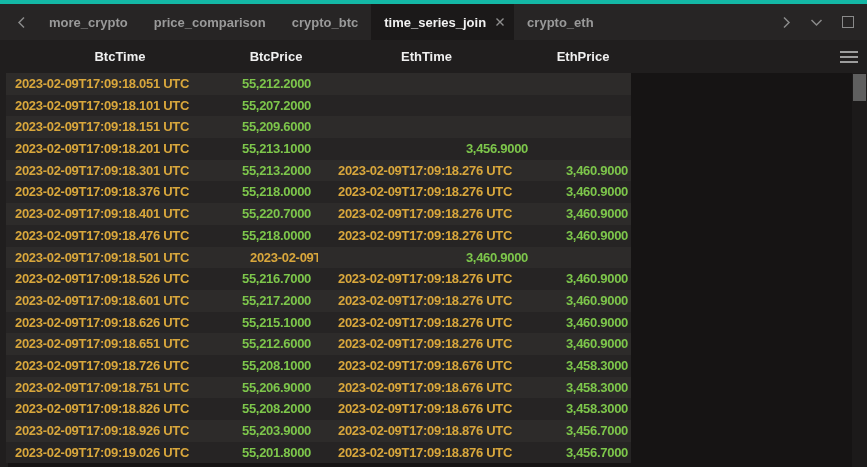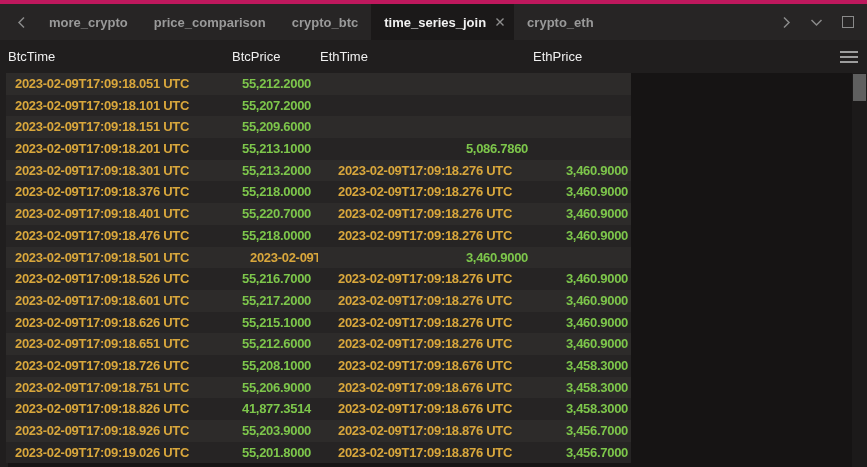--- a/index.html
+++ b/index.html
@@ -15,34 +15,34 @@
     --active-tab-bg:#1b1919;
     --body-bg:#161414;
   }
   *{margin:0;padding:0;box-sizing:border-box;}
   html,body{background:#111;}
   body{font-family:"Liberation Sans",sans-serif;}
   .screen{position:relative;width:867px;height:467px;overflow:hidden;background:var(--body-bg);}
 
   
   .tabbar{position:absolute;top:0;left:0;right:0;height:40px;background:var(--tabbar-bg);
-          border-top:4px solid #be185d;display:flex;align-items:stretch;}
+          border-top:4px solid #14b8a6;display:flex;align-items:stretch;}
   .nav-btn{display:flex;align-items:center;justify-content:center;width:30px;margin-left:6px;cursor:pointer;}
   .tabs{display:flex;align-items:stretch;}
   .tab{display:flex;align-items:center;padding:0 13px;color:var(--tab-text);
        font-size:13px;font-weight:600;white-space:nowrap;cursor:pointer;}
   .tab.active{background:var(--active-tab-bg);color:var(--active-tab-text);padding-right:9px;}
   .close-btn{margin-left:9px;display:flex;align-items:center;cursor:pointer;}
   .tab-controls{margin-left:auto;display:flex;align-items:center;gap:19px;padding-right:13px;}
   .sq-icon{width:12px;height:12px;border:1.5px solid #8a8a8a;}
 
   
   .grid-header{position:absolute;top:40px;left:0;right:0;height:33px;background:var(--header-bg);}
-  .hcell{position:absolute;top:0;height:33px;line-height:33px;
-         font-size:13px;font-weight:400;color:var(--header-text);cursor:pointer;}
+  .hcell{position:absolute;top:0;height:33px;line-height:33px;text-align:center;
+         font-size:13px;font-weight:700;color:var(--header-text);cursor:pointer;}
   .h0{left:8px;width:224px;} .h1{left:232px;width:88px;} .h2{left:320px;width:213px;} .h3{left:533px;width:100px;}
   .menu-icon{position:absolute;right:9px;top:11px;width:18px;cursor:pointer;}
   .menu-icon i{display:block;height:2px;background:#9c9c9c;margin-bottom:3px;}
 
   
   .grid-body{position:absolute;top:73px;left:0;right:0;bottom:0;background:var(--body-bg);}
   .gutter{position:absolute;left:0;top:0;bottom:0;width:8px;background:#201e1e;}
   .rows{position:absolute;left:6px;top:0;width:625px;}
   .row{display:grid;grid-template-columns:224px 88px 213px 100px;height:21.7px;cursor:default;}
   .row:nth-child(odd){background:var(--row-odd);}
@@ -133,21 +133,21 @@
         </div>
         <div class="row">
           <div class="cell c0 ts">2023-02-09T17:09:18.151 UTC</div>
           <div class="cell c1 num">55,209.6000</div>
           <div class="cell c2 ts"></div>
           <div class="cell c3 num"></div>
         </div>
         <div class="row">
           <div class="cell c0 ts">2023-02-09T17:09:18.201 UTC</div>
           <div class="cell c1 num">55,213.1000</div>
-          <div class="cell c3 num">5,086.7860</div>
+          <div class="cell c3 num">3,456.9000</div>
         </div>
         <div class="row">
           <div class="cell c0 ts">2023-02-09T17:09:18.301 UTC</div>
           <div class="cell c1 num">55,213.2000</div>
           <div class="cell c2 ts">2023-02-09T17:09:18.276 UTC</div>
           <div class="cell c3 num">3,460.9000</div>
         </div>
         <div class="row">
           <div class="cell c0 ts">2023-02-09T17:09:18.376 UTC</div>
           <div class="cell c1 num">55,218.0000</div>
@@ -202,21 +202,21 @@
           <div class="cell c3 num">3,458.3000</div>
         </div>
         <div class="row">
           <div class="cell c0 ts">2023-02-09T17:09:18.751 UTC</div>
           <div class="cell c1 num">55,206.9000</div>
           <div class="cell c2 ts">2023-02-09T17:09:18.676 UTC</div>
           <div class="cell c3 num">3,458.3000</div>
         </div>
         <div class="row">
           <div class="cell c0 ts">2023-02-09T17:09:18.826 UTC</div>
-          <div class="cell c1 num">41,877.3514</div>
+          <div class="cell c1 num">55,208.2000</div>
           <div class="cell c2 ts">2023-02-09T17:09:18.676 UTC</div>
           <div class="cell c3 num">3,458.3000</div>
         </div>
         <div class="row">
           <div class="cell c0 ts">2023-02-09T17:09:18.926 UTC</div>
           <div class="cell c1 num">55,203.9000</div>
           <div class="cell c2 ts">2023-02-09T17:09:18.876 UTC</div>
           <div class="cell c3 num">3,456.7000</div>
         </div>
         <div class="row">

